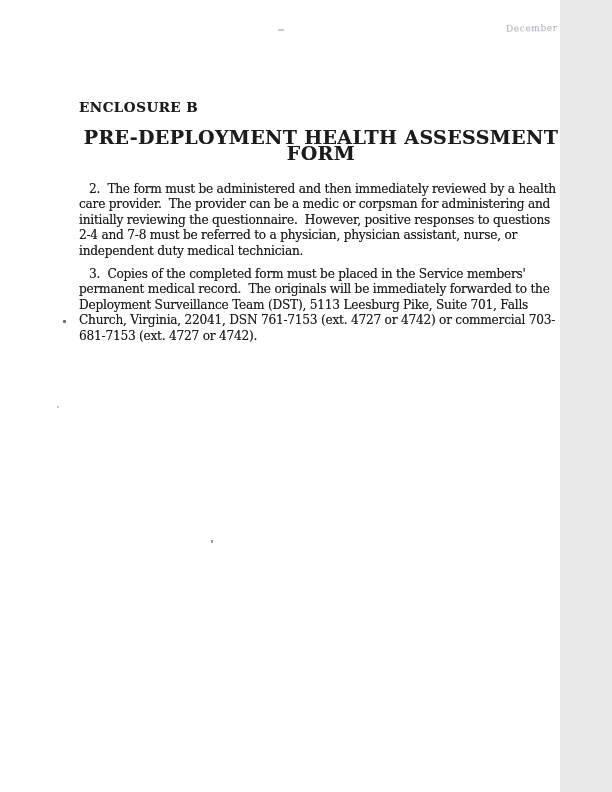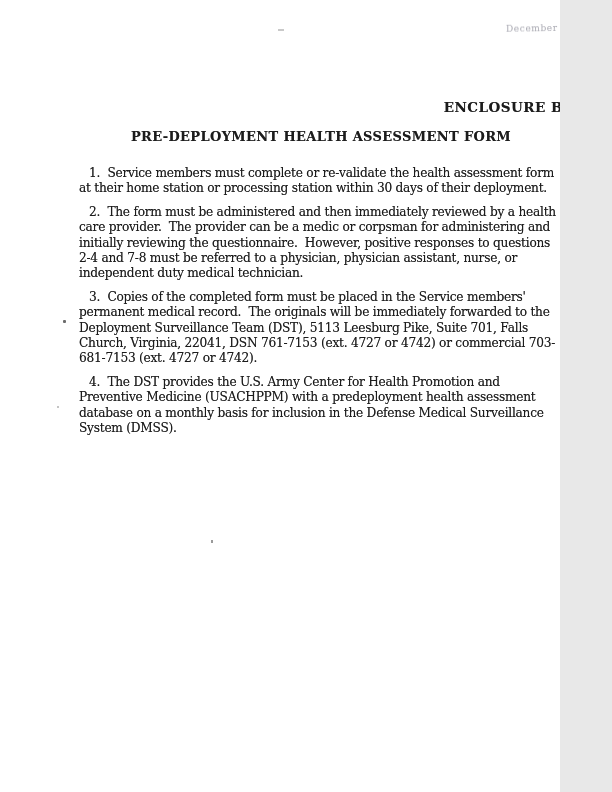--- a/index.html
+++ b/index.html
@@ -41,30 +41,30 @@
   .content {
     position: absolute;
     left: 79px;
     top: 99px;
     width: 484px;
     font-size: 12.2px;
     letter-spacing: -0.25px;
     text-shadow: 0 0 0.4px rgba(25,25,25,0.55);
   }
   .enclosure {
-    text-align: right;
+    text-align: left;
     font-weight: bold;
     font-size: 13.5px;
     letter-spacing: 0.5px;
     margin: 0 0 14px 0;
   }
   .doc-title {
     text-align: center;
     font-weight: bold;
-    font-size: 13px;
+    font-size: 19px;
     line-height: 16px;
     letter-spacing: 0.35px;
     margin: 0 0 21px 0;
   }
   .para {
     margin: 0 0 8px 0;
     line-height: 15.4px;
     text-indent: 10px;
     text-align: left;
     white-space: pre-wrap;
@@ -83,23 +83,21 @@
   <div class="artifact artifact-speck"></div>
 
   <div class="content">
 
     <div class="enclosure">ENCLOSURE B</div>
 
     <div class="doc-title">
       <div>PRE-DEPLOYMENT HEALTH ASSESSMENT FORM</div>
     </div>
 
-    <p class="para">1.  Service members must complete or re-validate the health assessment form at their home station or processing station within 30 days of their deployment.</p>
 
     <p class="para">2.  The form must be administered and then immediately reviewed by a health care provider.  The provider can be a medic or corpsman for administering and initially reviewing the questionnaire.  However, positive responses to questions 2-4 and 7-8 must be referred to a physician, physician assistant, nurse, or independent duty medical technician.</p>
 
     <p class="para">3.  Copies of the completed form must be placed in the Service members' permanent medical record.  The originals will be immediately forwarded to the Deployment Surveillance Team (DST), 5113 Leesburg Pike, Suite 701, Falls Church, Virginia, 22041, DSN 761-7153 (ext. 4727 or 4742) or commercial 703-681-7153 (ext. 4727 or 4742).</p>
 
-    <p class="para">4.  The DST provides the U.S. Army Center for Health Promotion and Preventive Medicine (USACHPPM) with a predeployment health assessment database on a monthly basis for inclusion in the Defense Medical Surveillance System (DMSS).</p>
 
 
   </div>
 </div>
 
 </body></html>

